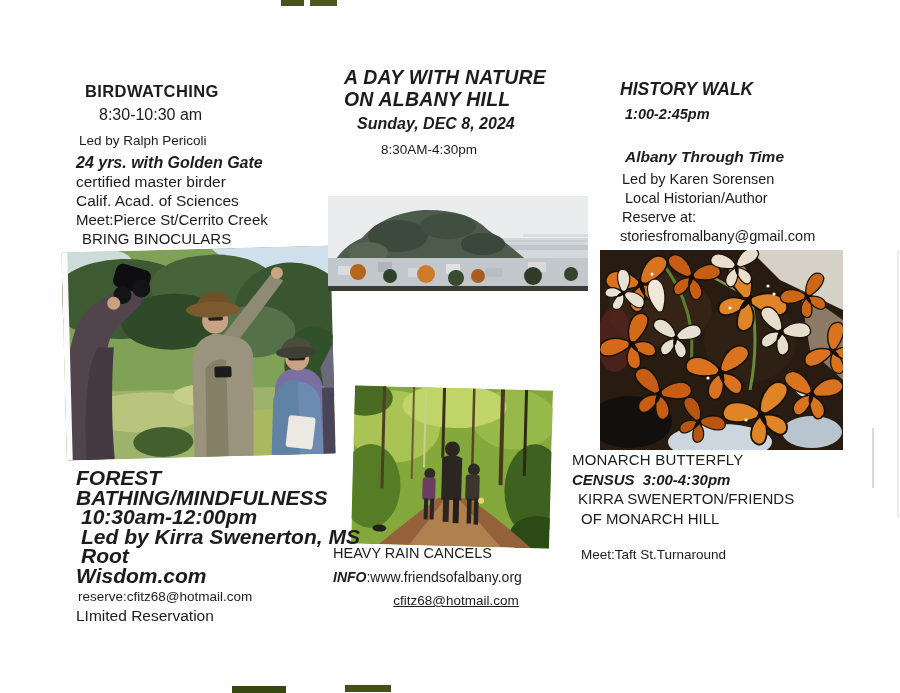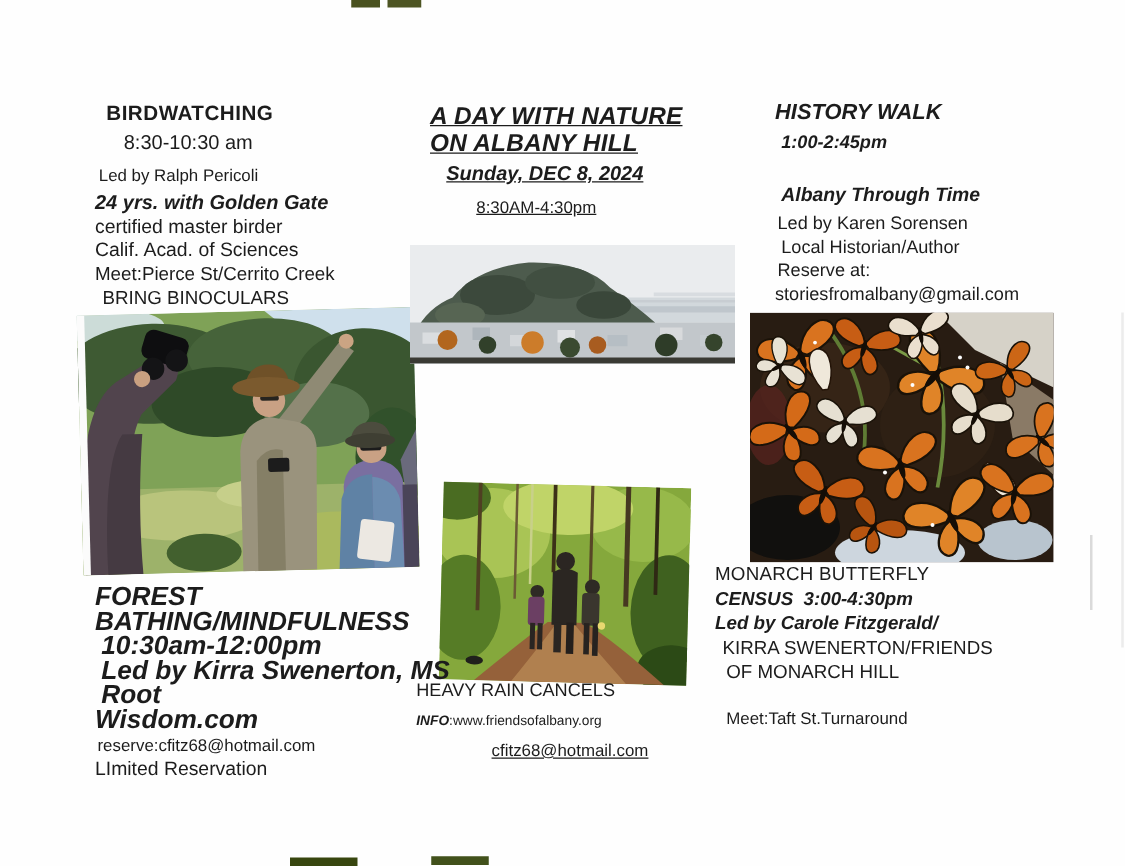--- a/index.html
+++ b/index.html
@@ -21,21 +21,21 @@
   .col-left{left:76px;top:82px;width:275px;}
   .col-left .t1{font-size:16.5px;padding-left:9px;letter-spacing:.4px;}
   .col-left .t2{font-size:16px;padding-left:23px;margin-top:4px;}
   .col-left .t3{font-size:13.5px;padding-left:3px;margin-top:7px;}
   .col-left .t4{font-size:16px;margin-top:3px;}
   .col-left .t5{font-size:15.5px;}
   .col-left .t6{font-size:15px;}
   .col-left .t7{font-size:15px;padding-left:6px;}
 
   
-  .col-center{left:344px;top:82px;width:260px;text-decoration:underline;}
+  .col-center{left:344px;top:66px;width:260px;}
   .col-center .h{font-size:19.5px;line-height:22px;letter-spacing:.2px;}
   .col-center .d{font-size:16px;padding-left:13px;margin-top:4px;}
   .col-center .t{font-size:13.5px;padding-left:37px;margin-top:7px;}
 
   
   .col-right{left:620px;top:80px;width:255px;}
   .col-right .h{font-size:17.5px;}
   .col-right .tm{font-size:14.5px;padding-left:5px;margin-top:6px;}
   .col-right .sub{font-size:15.5px;padding-left:5px;margin-top:23px;}
   .col-right .r{font-size:14.5px;}
@@ -46,21 +46,21 @@
   
   .blk-forest{left:76px;top:468px;width:300px;}
   .blk-forest .h{font-size:21px;line-height:19.5px;}
   .blk-forest .i{padding-left:5px;}
   .blk-forest .sm{font-size:13.5px;margin-top:3px;padding-left:2px;line-height:18px;}
   .blk-forest .lim{font-size:15.5px;}
 
   
   .blk-info{left:333px;top:544px;width:230px;}
   .blk-info .r1{font-size:14.5px;}
-  .blk-info .r2{font-size:11px;margin-top:5px;}
+  .blk-info .r2{font-size:14px;margin-top:5px;}
   .blk-info .r3{font-size:13.5px;margin-top:4px;padding-left:16px;text-decoration:underline;text-align:center;}
 
   
   .blk-monarch{left:572px;top:450px;width:290px;}
   .blk-monarch .r{font-size:15px;line-height:19.5px;}
   .blk-monarch .c1{letter-spacing:.2px;}
   .blk-monarch .k{padding-left:6px;}
   .blk-monarch .o{padding-left:9px;}
   .blk-monarch .m{font-size:13.5px;margin-top:17px;padding-left:9px;}
 </style>
@@ -287,17 +287,16 @@
 
 <div class="tb blk-info">
   <div class="l r1">HEAVY RAIN CANCELS</div>
   <div class="l r2"><span class="bi">INFO</span><span>:www.friendsofalbany.org</span></div>
   <div class="l r3">cfitz68@hotmail.com</div>
 </div>
 
 <div class="tb blk-monarch">
   <div class="l r c1">MONARCH BUTTERFLY</div>
   <div class="l r bi">CENSUS  3:00-4:30pm</div>
-  <div class="l r bi">Led by Carole Fitzgerald/</div>
   <div class="l r k">KIRRA SWENERTON/FRIENDS</div>
   <div class="l r o">OF MONARCH HILL</div>
   <div class="l m">Meet:Taft St.Turnaround</div>
 </div>
 
 </body></html>

